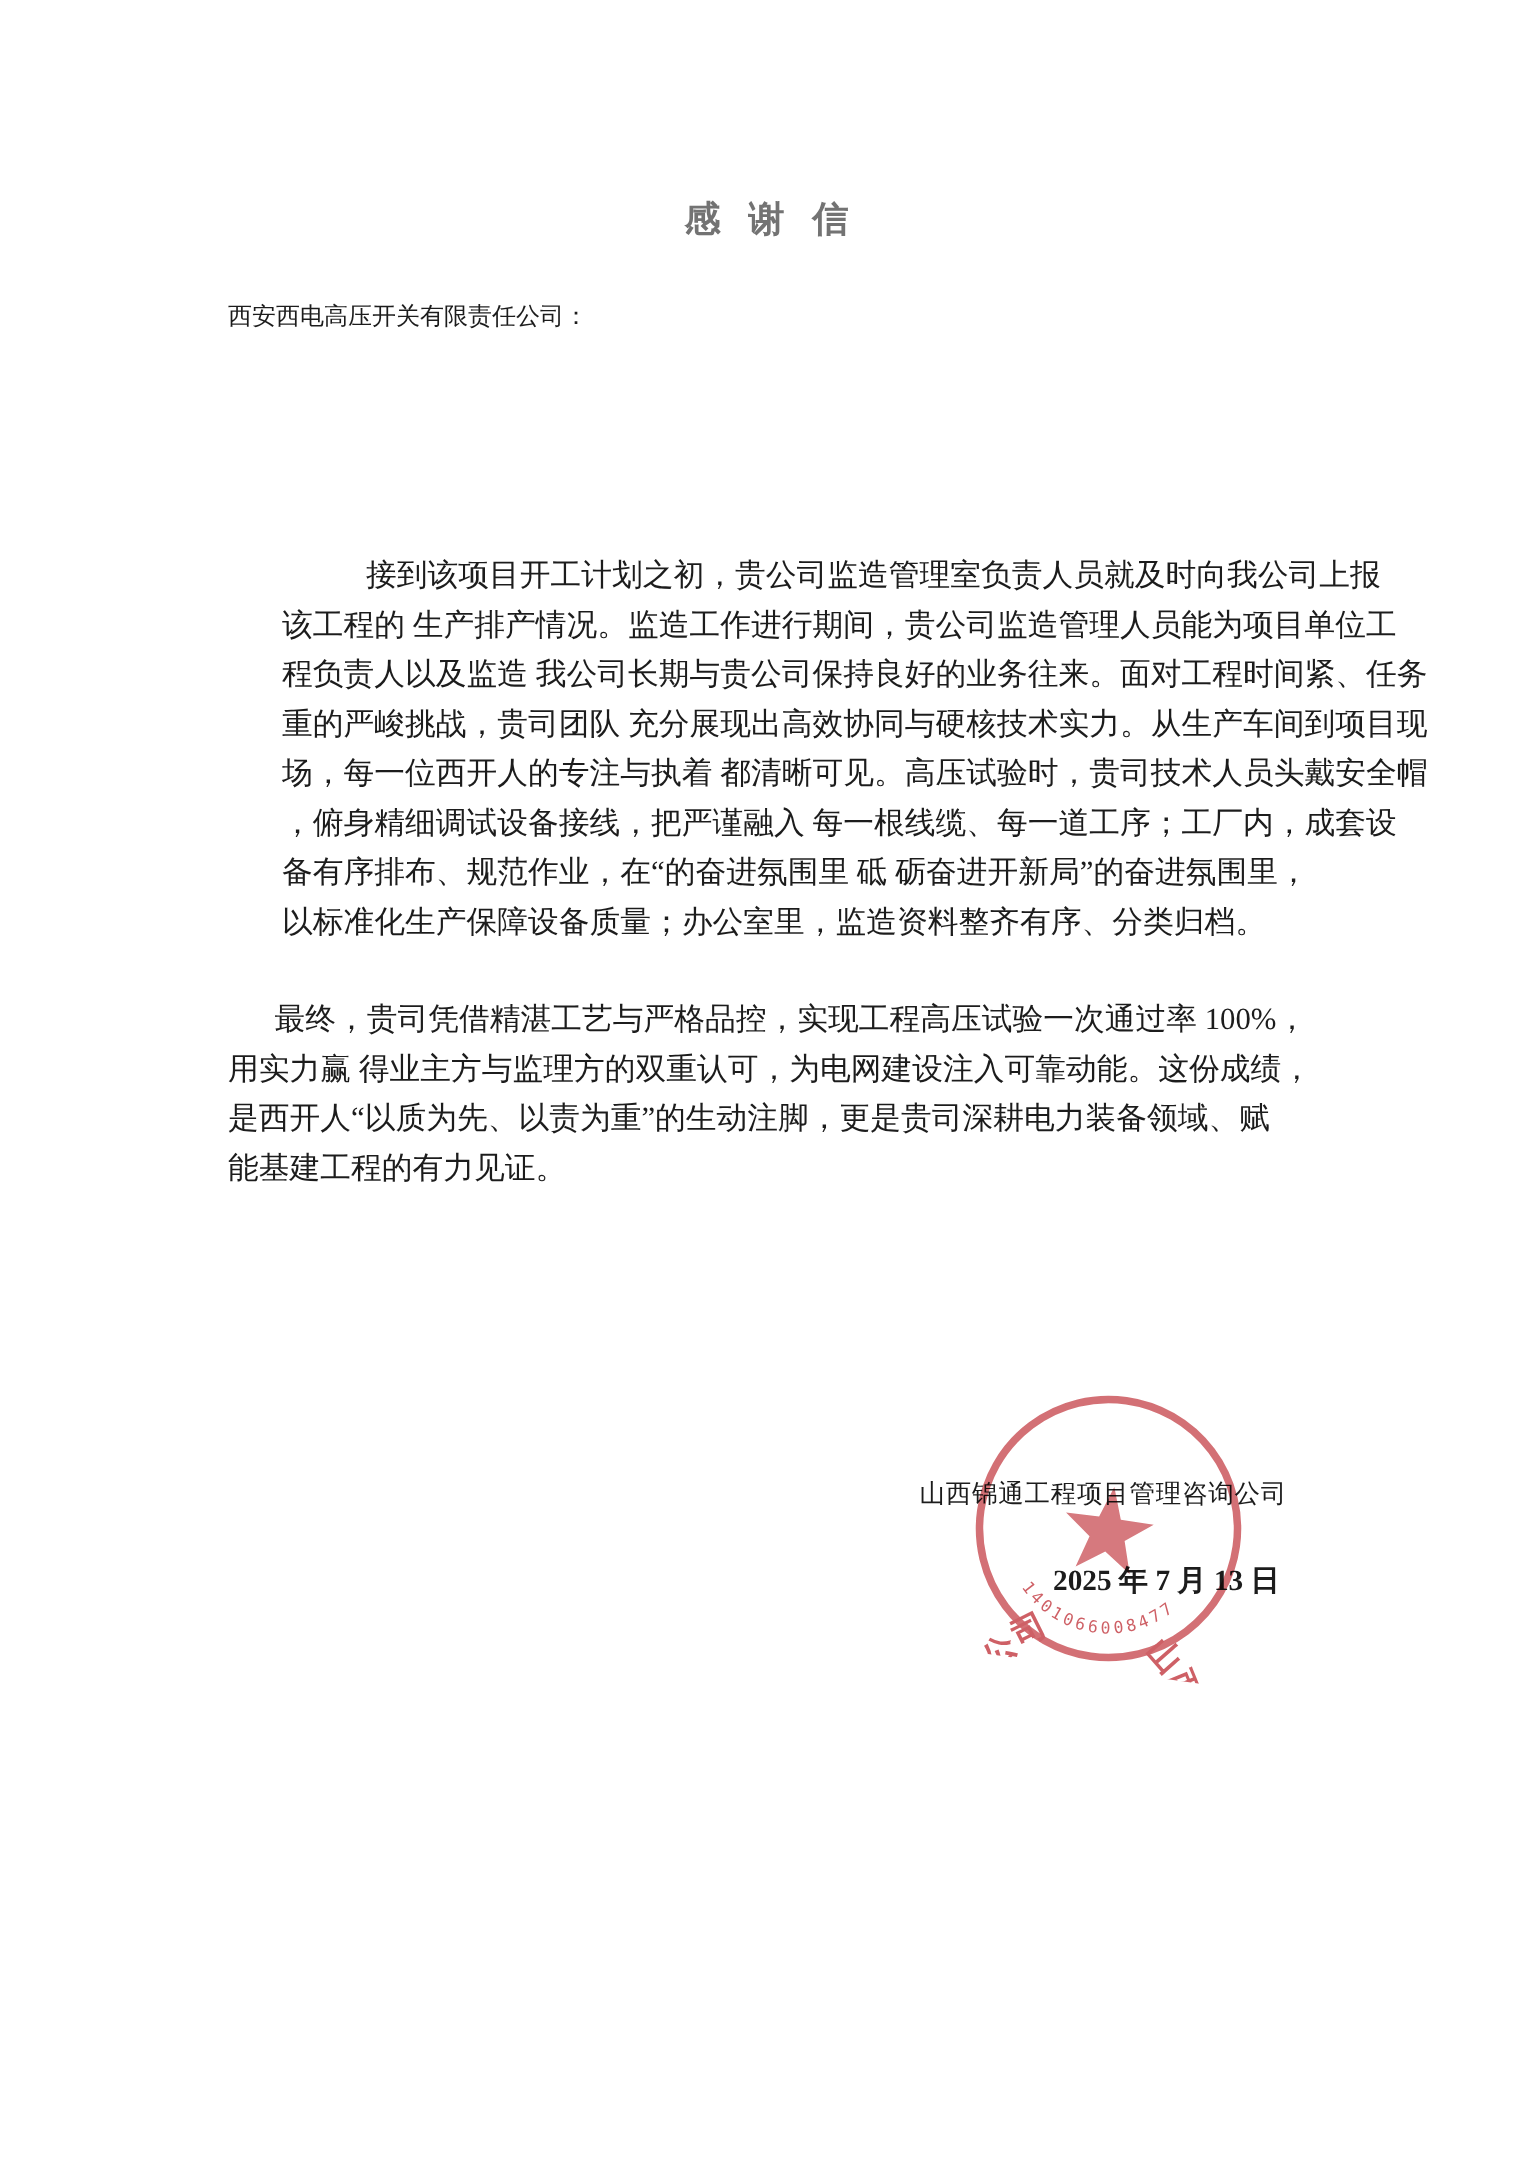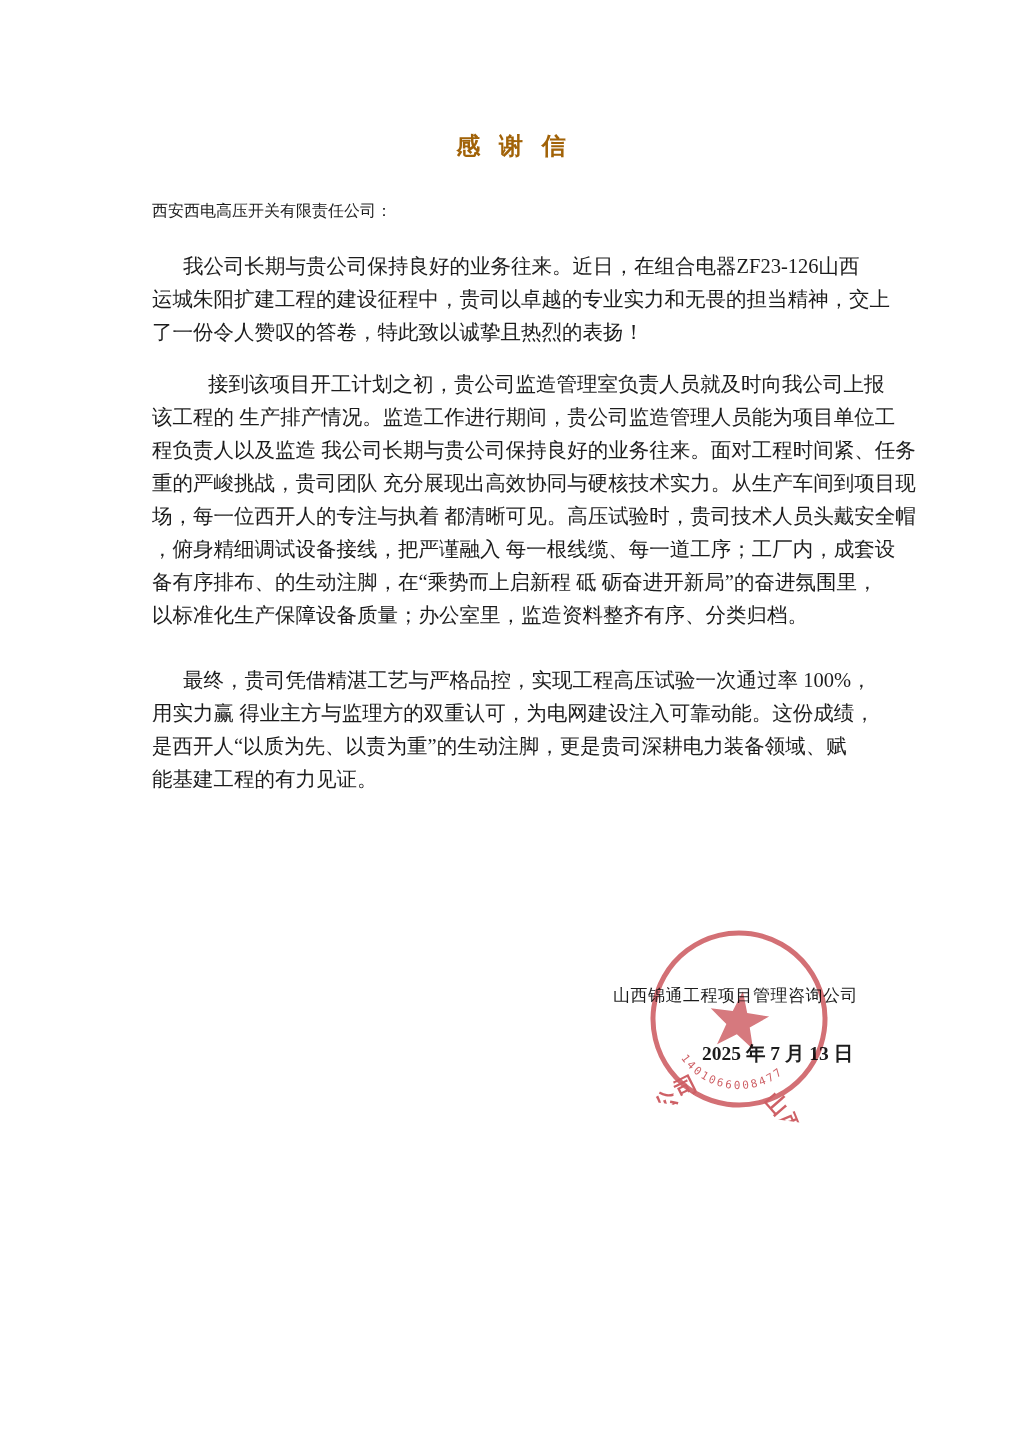--- a/index.html
+++ b/index.html
@@ -20,21 +20,21 @@
     position: absolute;
     left: 0;
     right: 0;
     top: 130px;
     text-align: center;
     font-family: "Liberation Sans", "DejaVu Sans", sans-serif;
     font-size: 24px;
     font-weight: bold;
     letter-spacing: 2px;
     word-spacing: 8px;
-    color: #a16207;
+    color: #737373;
   }
   .salutation {
     position: absolute;
     left: 152px;
     top: 201px;
     font-size: 16px;
     white-space: pre;
   }
   .para {
     position: absolute;
@@ -44,21 +44,21 @@
     line-height: 33px;
   }
   .para .line {
     height: 33px;
     white-space: pre;
   }
   .para .line:first-child {
     text-indent: var(--indent, 31px);
   }
   .p1 { top: 250px; --indent: 31px; }
-  .p2 { top: 368px; --indent: 56px; }
+  .p2 { top: 368px; margin-left: 36px; --indent: 56px; }
   .p3 { top: 664px; --indent: 31px; }
   .p4 { top: 786px; --indent: 31px; }
   .sig-company {
     position: absolute;
     left: 613px;
     top: 984px;
     font-size: 17px;
     letter-spacing: 0.5px;
     white-space: pre;
   }
@@ -99,33 +99,28 @@
 </style>
 </head>
 <body>
 
 <div class="page">
 
   <div class="title">感 谢 信</div>
 
   <div class="salutation">西安西电高压开关有限责任公司：</div>
 
-  <div class="para p1">
-      <div class="line">我公司长期与贵公司保持良好的业务往来。近日，在组合电器ZF23-126山西</div>
-      <div class="line">运城朱阳扩建工程的建设征程中，贵司以卓越的专业实力和无畏的担当精神，交上</div>
-      <div class="line">了一份令人赞叹的答卷，特此致以诚挚且热烈的表扬！</div>
-    </div>
   <div class="para p2">
       <div class="line">接到该项目开工计划之初，贵公司监造管理室负责人员就及时向我公司上报</div>
       <div class="line">该工程的 生产排产情况。监造工作进行期间，贵公司监造管理人员能为项目单位工</div>
       <div class="line">程负责人以及监造 我公司长期与贵公司保持良好的业务往来。面对工程时间紧、任务</div>
       <div class="line">重的严峻挑战，贵司团队 充分展现出高效协同与硬核技术实力。从生产车间到项目现</div>
       <div class="line">场，每一位西开人的专注与执着 都清晰可见。高压试验时，贵司技术人员头戴安全帽</div>
       <div class="line">，俯身精细调试设备接线，把严谨融入 每一根线缆、每一道工序；工厂内，成套设</div>
-      <div class="line">备有序排布、的生动注脚，在“乘势而上启新程 砥 砺奋进开新局”的奋进氛围里，</div>
+      <div class="line">备有序排布、规范作业，在“的奋进氛围里 砥 砺奋进开新局”的奋进氛围里，</div>
       <div class="line">以标准化生产保障设备质量；办公室里，监造资料整齐有序、分类归档。</div>
     </div>
   <div class="para p3">
       <div class="line">最终，贵司凭借精湛工艺与严格品控，实现工程高压试验一次通过率 100%，</div>
       <div class="line">用实力赢 得业主方与监理方的双重认可，为电网建设注入可靠动能。这份成绩，</div>
       <div class="line">是西开人“以质为先、以责为重”的生动注脚，更是贵司深耕电力装备领域、赋</div>
       <div class="line">能基建工程的有力见证。</div>
     </div>
 
   <div class="sig-company">山西锦通工程项目管理咨询公司</div>

